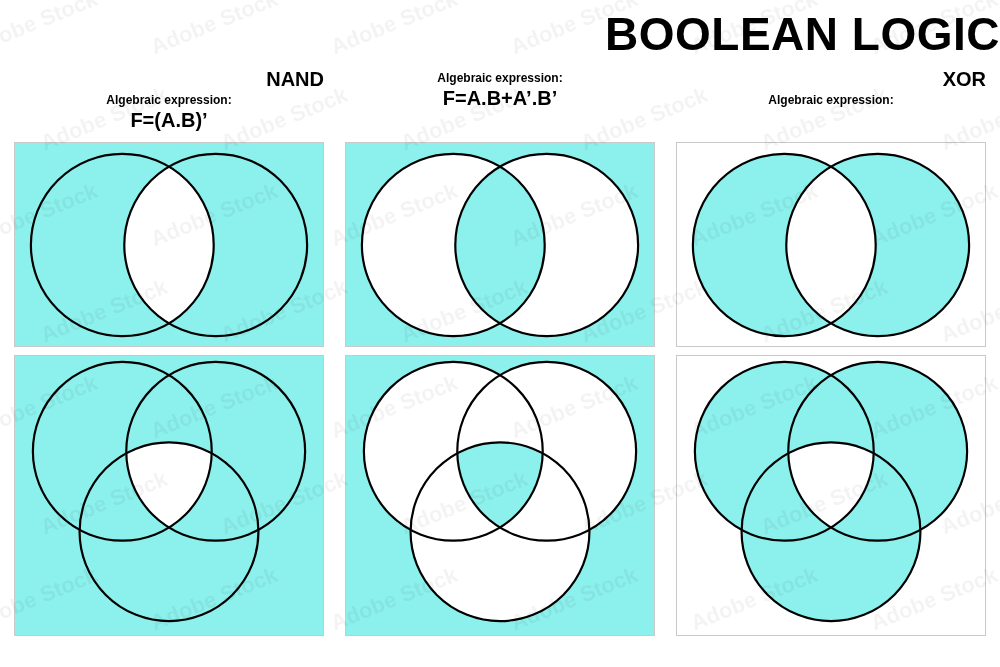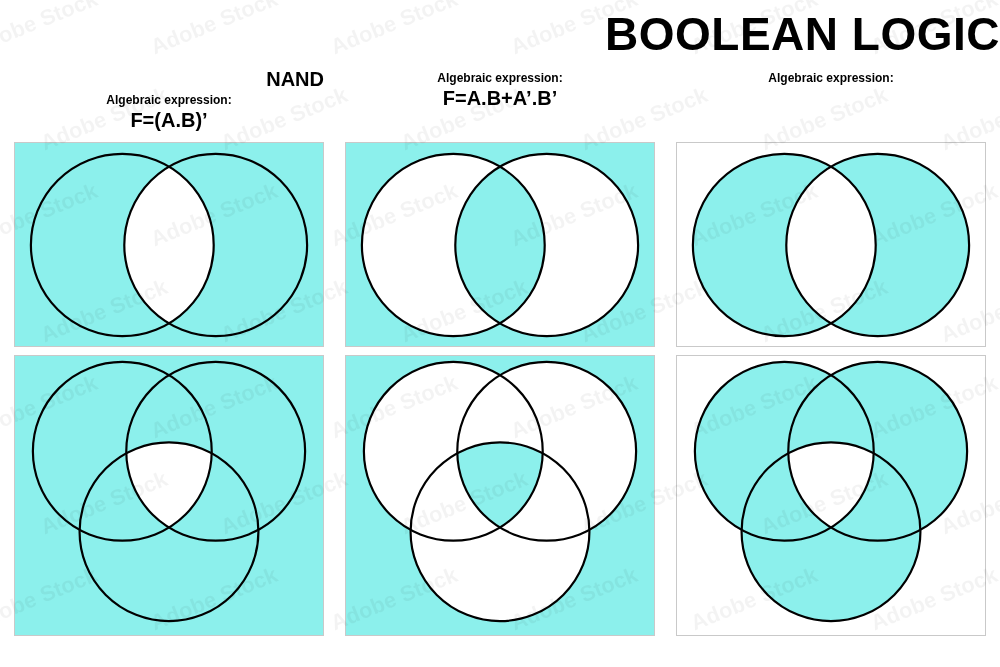--- a/index.html
+++ b/index.html
@@ -96,20 +96,21 @@
   <div class="expr-label">Algebraic expression:</div>
   <div class="expr-value">F=(A.B)’</div>
 </div>
 
 <div class="column col-1">
   <div class="expr-label">Algebraic expression:</div>
   <div class="expr-value">F=A.B+A’.B’</div>
 </div>
 
 <div class="column col-2">
+  <div class="gate-name">XOR</div>
   <div class="expr-label">Algebraic expression:</div>
 </div>
 
 <div class="panel top c0">
     <svg viewBox="0 0 310 205" preserveAspectRatio="none">
       <defs>
         <mask id="ts-a-0">
           <circle cx="108" cy="103" r="92" fill="#fff"></circle>
         </mask>
         <mask id="ts-b-0">

